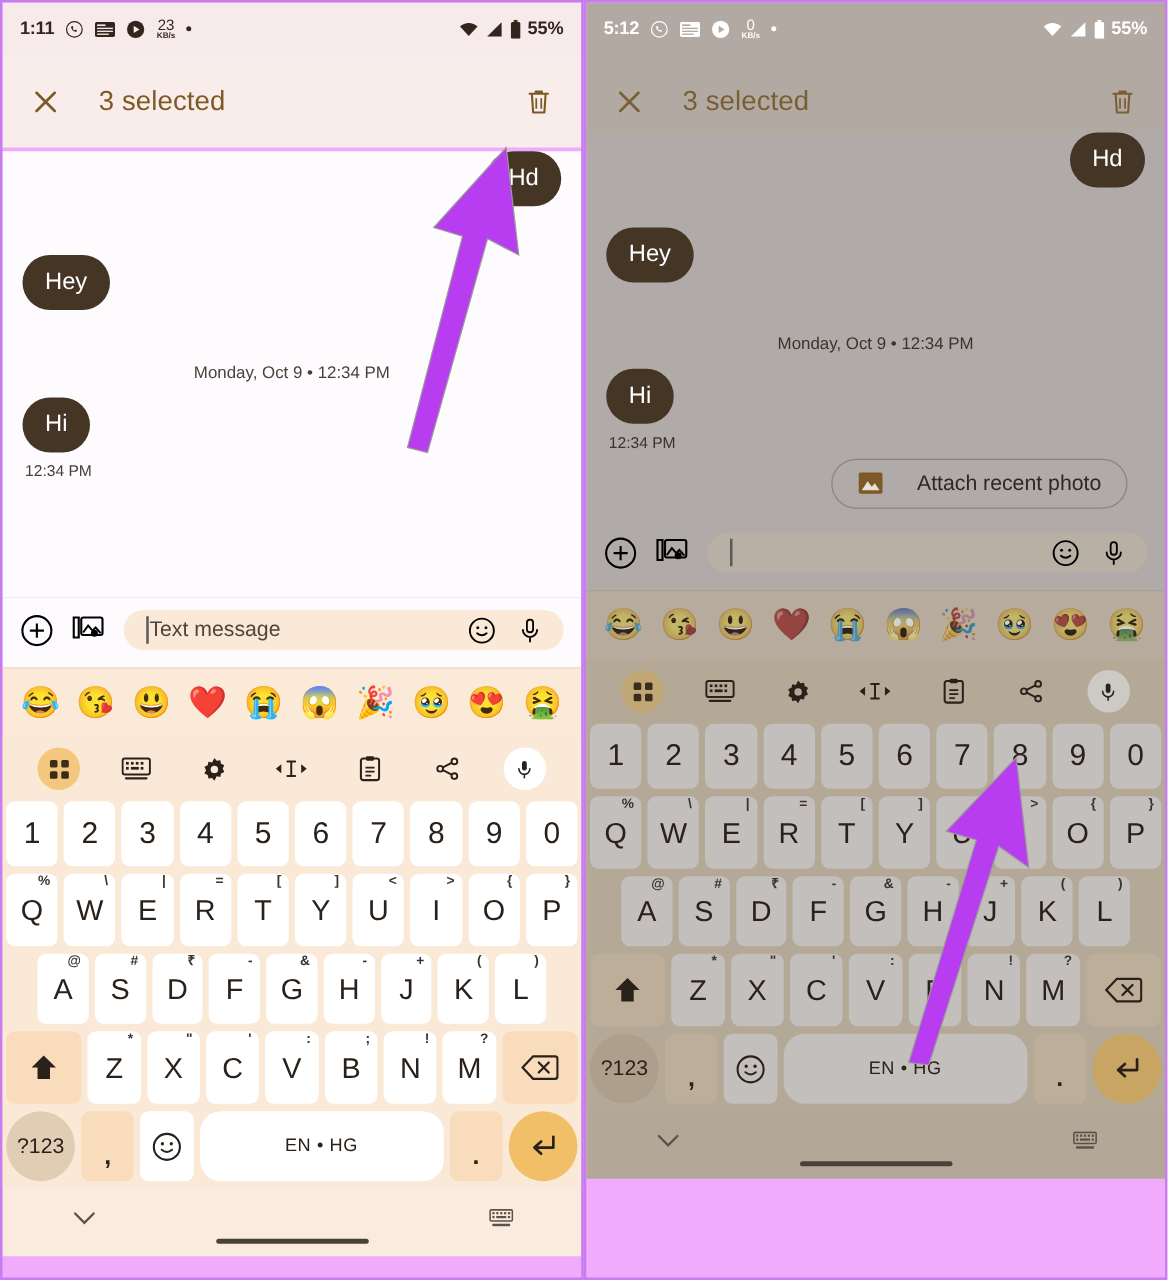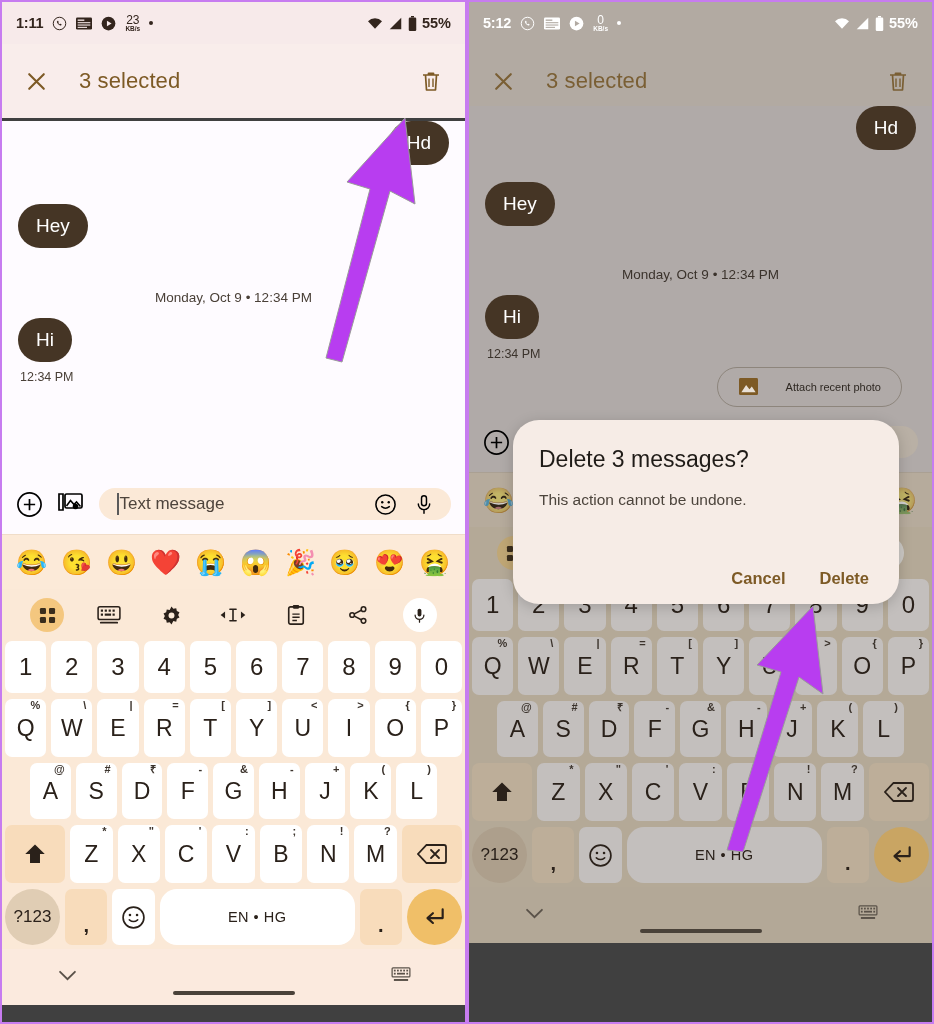--- a/index.html
+++ b/index.html
@@ -6,21 +6,21 @@
   html, body {
     width: 934px; height: 1024px;
     background: #ffffff;
     font-family: "Liberation Sans", sans-serif;
     overflow: hidden;
   }
   .stage {
     position: relative;
     width: 934px; height: 1024px;
     display: flex;
-    background: #404040;
+    background: #f0abfc;
   }
   .panel {
     position: relative;
     width: 467px; height: 1024px;
     overflow: hidden;
     border: 2px solid #c77cf0;
     border-top-width: 2px;
     border-bottom-width: 2px;
   }
   .panel-left { border-right-width: 2px; }
@@ -103,21 +103,21 @@
   .field-icons { display: flex; align-items: center; gap: 16px; }
 
   
   .chiprow { display: flex; justify-content: flex-end; padding: 6px 14px 2px; }
   .chip {
     border: 1px solid #9b9186;
     border-radius: 22px;
     height: 40px;
     display: flex; align-items: center; gap: 27px;
     padding: 0 20px;
-    font-size: 11px;
+    font-size: 17px;
   }
 
   
   .emojistrip {
     height: 55px;
     display: flex; align-items: center; justify-content: space-around;
     padding: 0 8px;
     font-size: 25px;
   }
   .emojistrip span { line-height: 1; }
@@ -1014,27 +1014,19 @@
             <rect x="17" y="3" width="2" height="2" fill="#5a5249"></rect>
             <rect x="3" y="6.5" width="2" height="2" fill="#5a5249"></rect>
             <rect x="6.5" y="6.5" width="9" height="2" fill="#5a5249"></rect>
             <rect x="17" y="6.5" width="2" height="2" fill="#5a5249"></rect>
             <rect x="3" y="13.5" width="16" height="2.2" fill="#5a5249"></rect>
           </svg>
       </span>
       <span class="handle"></span>
     </div>
 
-    <div class="dialog">
-      <div class="dtitle">Delete 3 messages?</div>
-      <div class="dbody">This action cannot be undone.</div>
-      <div class="dactions">
-        <span class="dbtn">Cancel</span>
-        <span class="dbtn">Delete</span>
-      </div>
-    </div>
 
     <svg class="arrow" style="left:240px; top:600px;" width="160" height="250" viewBox="0 0 160 250">
       <path d="M18 248 L72 70 L48 63 L104 4 L114 92 L90 75 L34 250 Z" fill="#b83df0" stroke="#9a9a9a" stroke-width="1"></path>
     </svg>
   </div>
 
 </div>
 
 </body></html>

